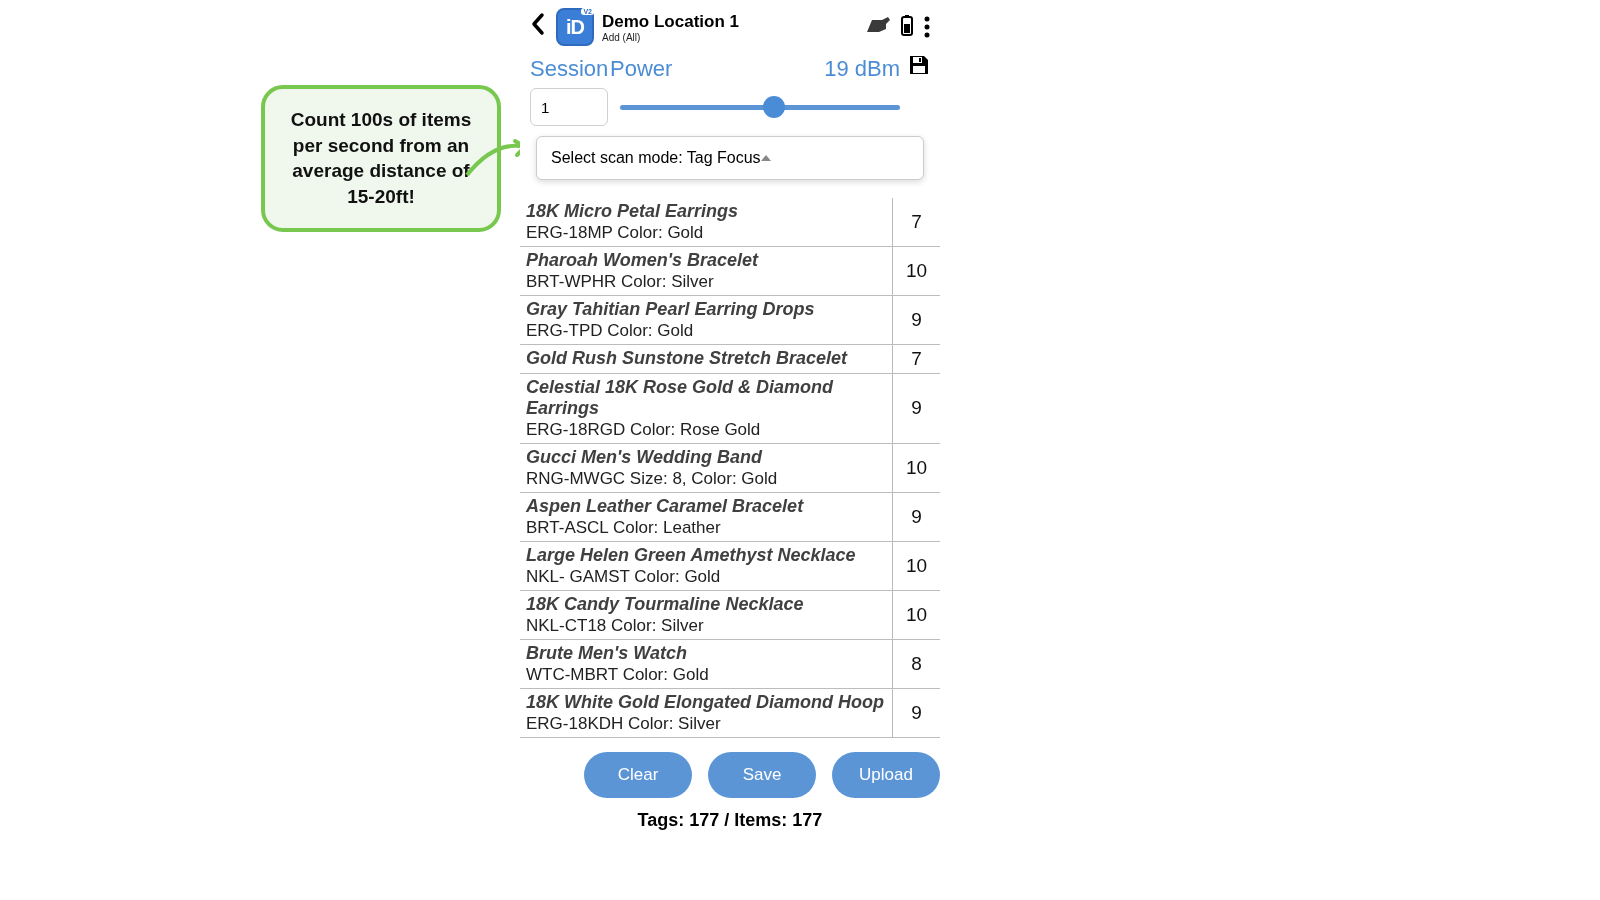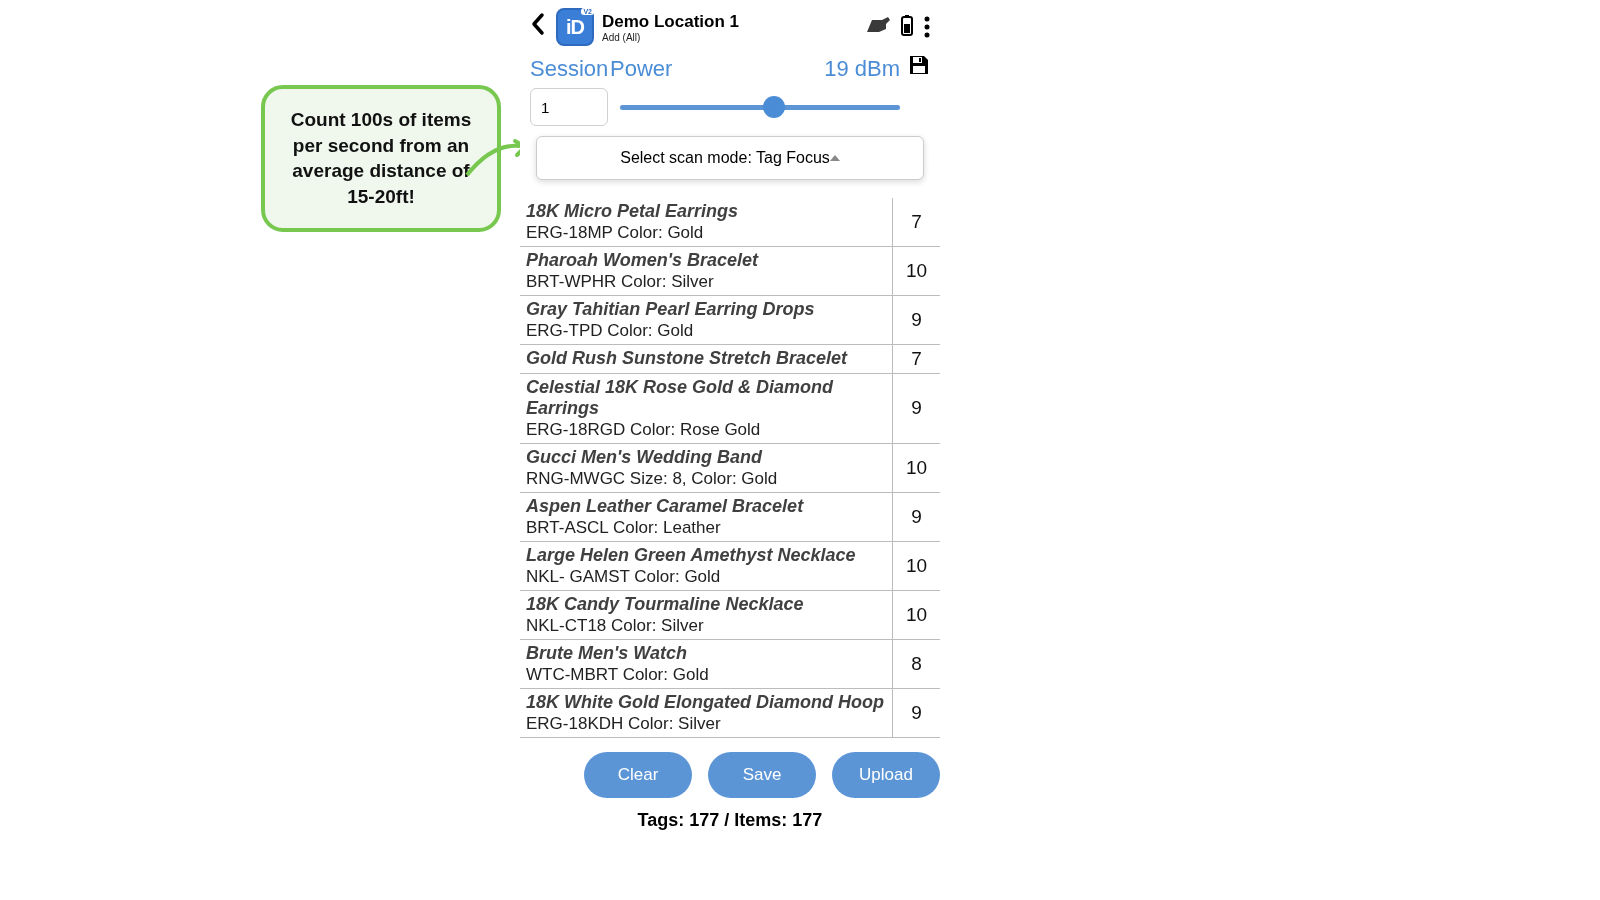--- a/index.html
+++ b/index.html
@@ -164,21 +164,21 @@
     border-radius: 50%;
   }
   .scan-mode {
     margin: 10px 6px 0 6px;
     border: 1px solid #ccc;
     border-radius: 6px;
     box-shadow: 0 2px 6px rgba(0,0,0,0.15);
     padding: 12px 14px;
     display: flex;
     align-items: center;
-    justify-content: center;
+    justify-content: flex-start;
     cursor: pointer;
     font-size: 16px;
     background: #fff;
   }
   .scan-mode .caret {
     width: 0; height: 0;
     border-left: 5px solid transparent;
     border-right: 5px solid transparent;
     border-bottom: 6px solid #888;
   }

